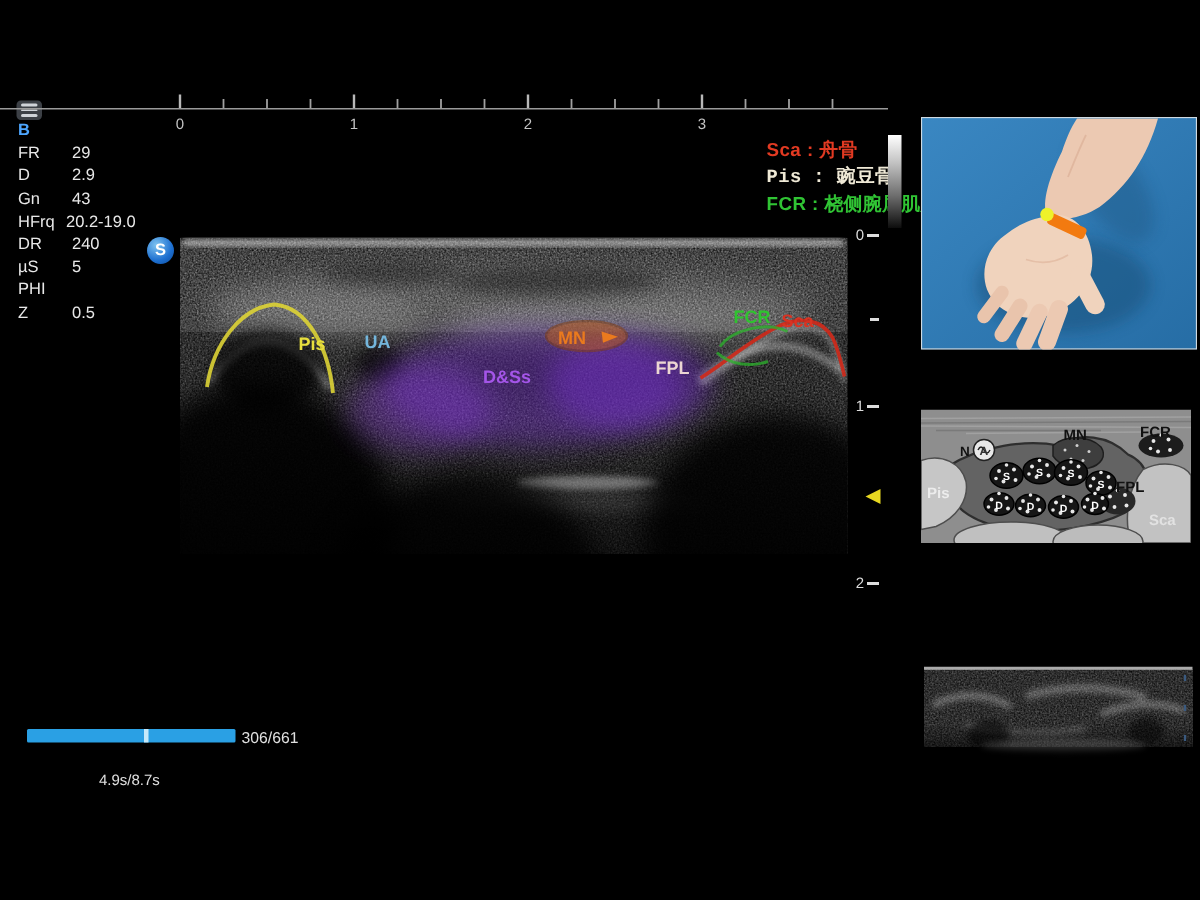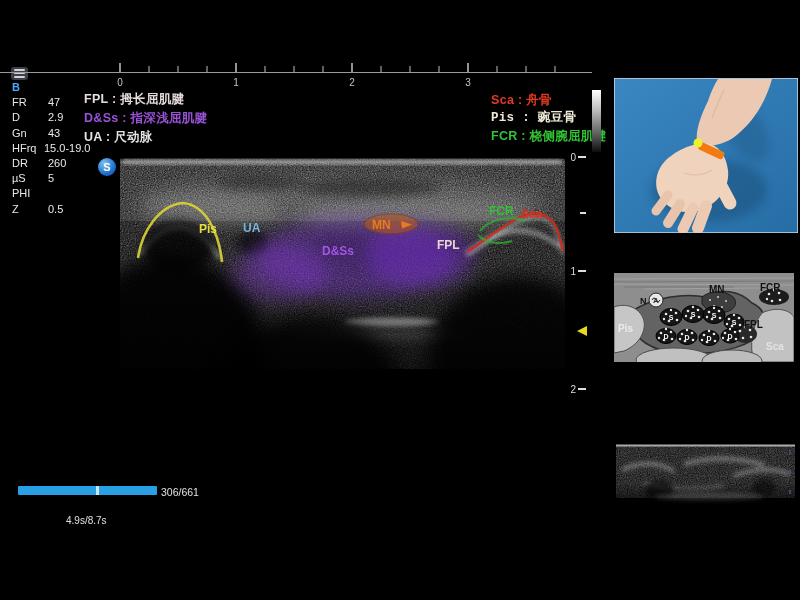--- a/index.html
+++ b/index.html
@@ -12,21 +12,21 @@
   #menu-btn i{display:block;height:1.5px;background:#cfd3d8;border-radius:1px;}
   
   #params{left:12px;top:80px;font-size:11px;line-height:15.2px;}
   #params .mode{color:#4da6ff;font-weight:bold;}
   #params .row{display:flex;}
   #params .lab{width:30px;}
   #params .val{margin-left:6px;}
   
   .legend{font-size:12.5px;font-weight:bold;letter-spacing:.3px;}
   #legend-left{left:84px;top:90px;line-height:19.2px;}
-  #legend-right{left:491px;top:91px;line-height:18.2px;}
+  #legend-right{left:511px;top:91px;line-height:18.2px;}
   
   #graybar{left:592px;top:90px;width:9px;height:62px;
            background:linear-gradient(#ffffff,#c2c2c2 30%,#6e6e6e 65%,#0d0d0d);}
   
   .dmark{color:#ddd;font-size:10px;height:12px;display:flex;align-items:center;}
   .dmark .num{width:9px;text-align:right;}
   .dmark .dash{width:8px;height:1.5px;background:#ddd;margin-left:2px;}
   #focus-tri{left:577px;top:326px;width:0;height:0;border-top:5px solid transparent;
              border-bottom:5px solid transparent;border-right:10px solid #e8d820;cursor:pointer;}
   
@@ -53,37 +53,37 @@
   <div id="menu-btn" class="abs">
       <i></i>
       <i></i>
       <i></i>
     </div>
 
   <div id="params" class="abs">
     <div class="mode">B</div>
     <div class="row">
         <span class="lab">FR</span>
-        <span class="val">47</span>
+        <span class="val">29</span>
       </div>
     <div class="row">
         <span class="lab">D</span>
         <span class="val">2.9</span>
       </div>
     <div class="row">
         <span class="lab">Gn</span>
         <span class="val">43</span>
       </div>
     <div class="row">
         <span class="lab">HFrq</span>
-        <span class="val" style="margin-left:2px">15.0-19.0</span>
+        <span class="val" style="margin-left:2px">20.2-19.0</span>
       </div>
     <div class="row">
         <span class="lab">DR</span>
-        <span class="val">260</span>
+        <span class="val">240</span>
       </div>
     <div class="row">
         <span class="lab">µS</span>
         <span class="val">5</span>
       </div>
     <div class="row">
         <span class="lab">PHI</span>
         <span class="val"></span>
       </div>
     <div class="row">
@@ -95,25 +95,20 @@
   <svg class="abs" style="left:0;top:55px" width="600" height="34">
     <path d="M0 17.5 H592" stroke="#9a9a9a" stroke-width="1"></path>
     <path d="M120 17V8 M236 17V8 M352 17V8 M468 17V8" stroke="#b8b8b8" stroke-width="1.6"></path>
     <path d="M149 17v-6 M178 17v-6 M207 17v-6 M265 17v-6 M294 17v-6 M323 17v-6 M381 17v-6 M410 17v-6 M439 17v-6 M497 17v-6 M526 17v-6 M555 17v-6" stroke="#a0a0a0" stroke-width="1.2"></path>
     <text x="120" y="31" font-size="10" fill="#c4c4c4" text-anchor="middle">0</text>
     <text x="236" y="31" font-size="10" fill="#c4c4c4" text-anchor="middle">1</text>
     <text x="352" y="31" font-size="10" fill="#c4c4c4" text-anchor="middle">2</text>
     <text x="468" y="31" font-size="10" fill="#c4c4c4" text-anchor="middle">3</text>
   </svg>
 
-  <div id="legend-left" class="abs legend">
-    <div style="color: rgb(230, 220, 220);"><span>FPL</span><span> : </span><span>拇长屈肌腱</span></div>
-    <div style="color: rgb(154, 82, 216);"><span>D&amp;Ss</span><span> : </span><span>指深浅屈肌腱</span></div>
-    <div style="color: rgb(228, 228, 228);"><span>UA</span><span> : </span><span>尺动脉</span></div>
-  </div>
 
   <div id="legend-right" class="abs legend">
     <div style="color: rgb(226, 58, 34);"><span>Sca</span><span> : </span><span>舟骨</span></div>
     <div style="color: rgb(239, 233, 214); font-family: Liberation Mono, monospace;"><span>Pis</span><span> : </span><span>豌豆骨</span></div>
     <div style="color: rgb(48, 196, 52);"><span>FCR</span><span> : </span><span>桡侧腕屈肌腱</span></div>
   </div>
 
   <div id="graybar" class="abs"></div>
 
   <div class="abs dmark" style="left:567px;top:151px">

